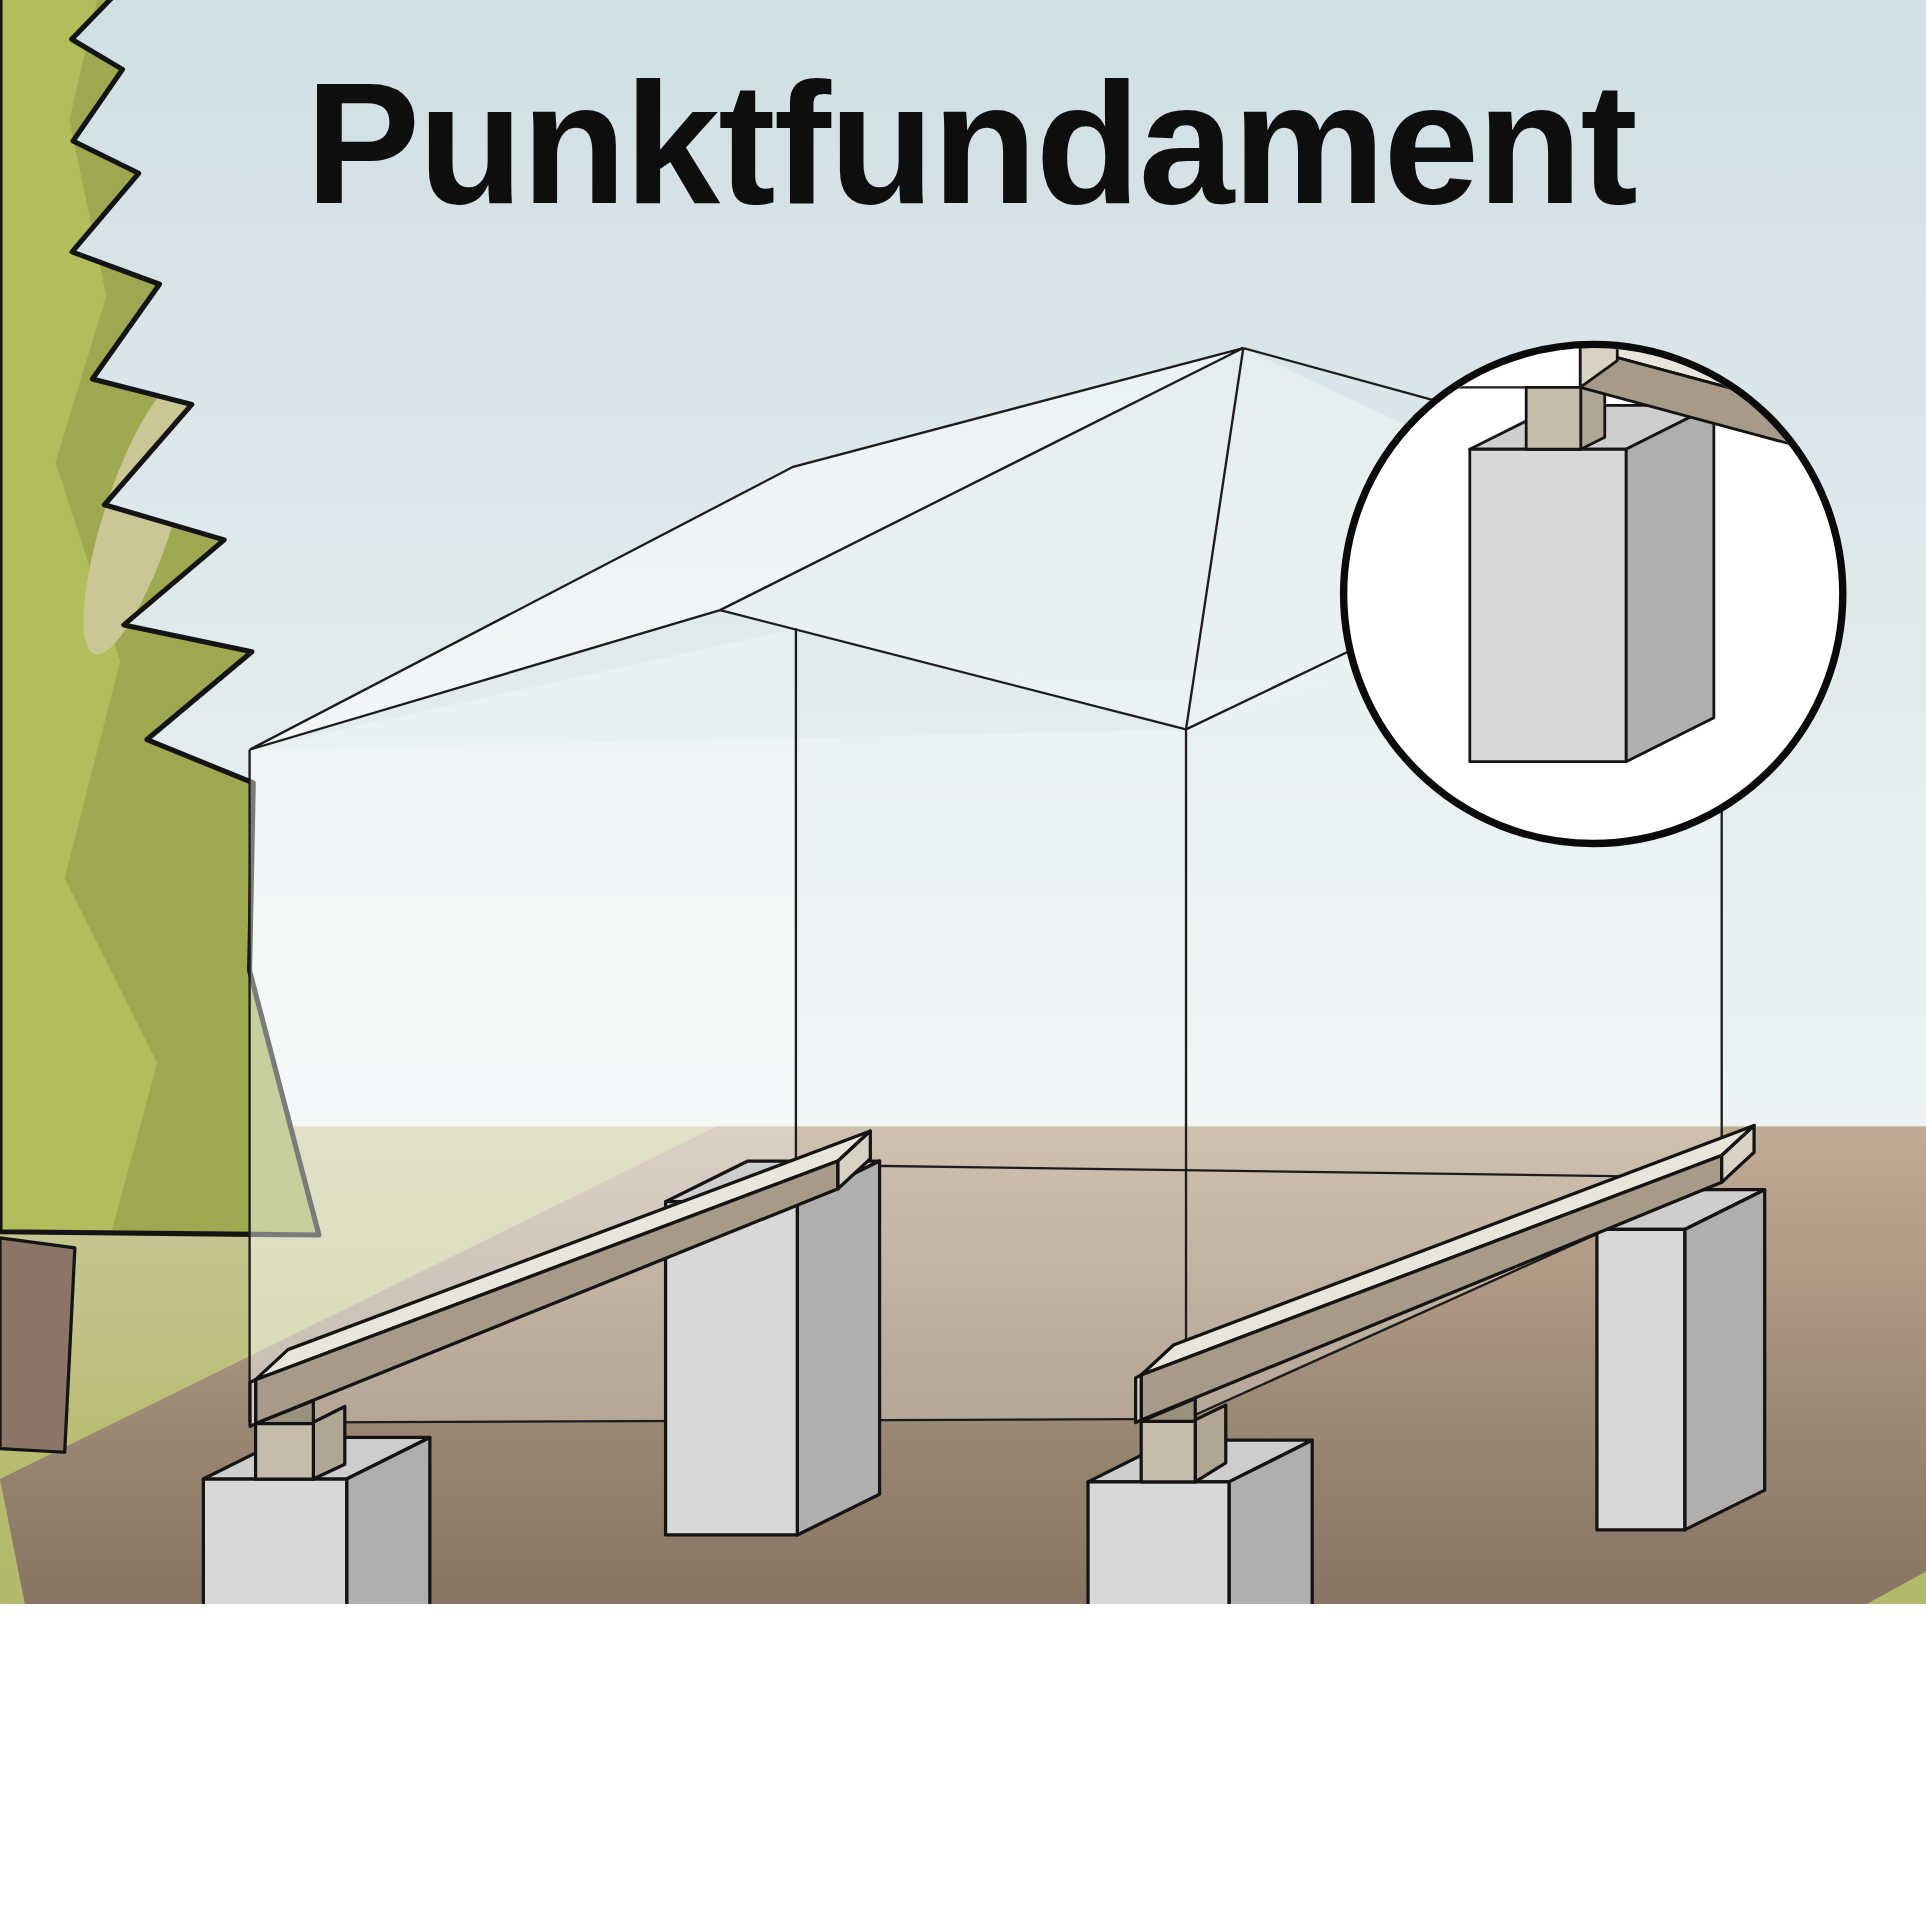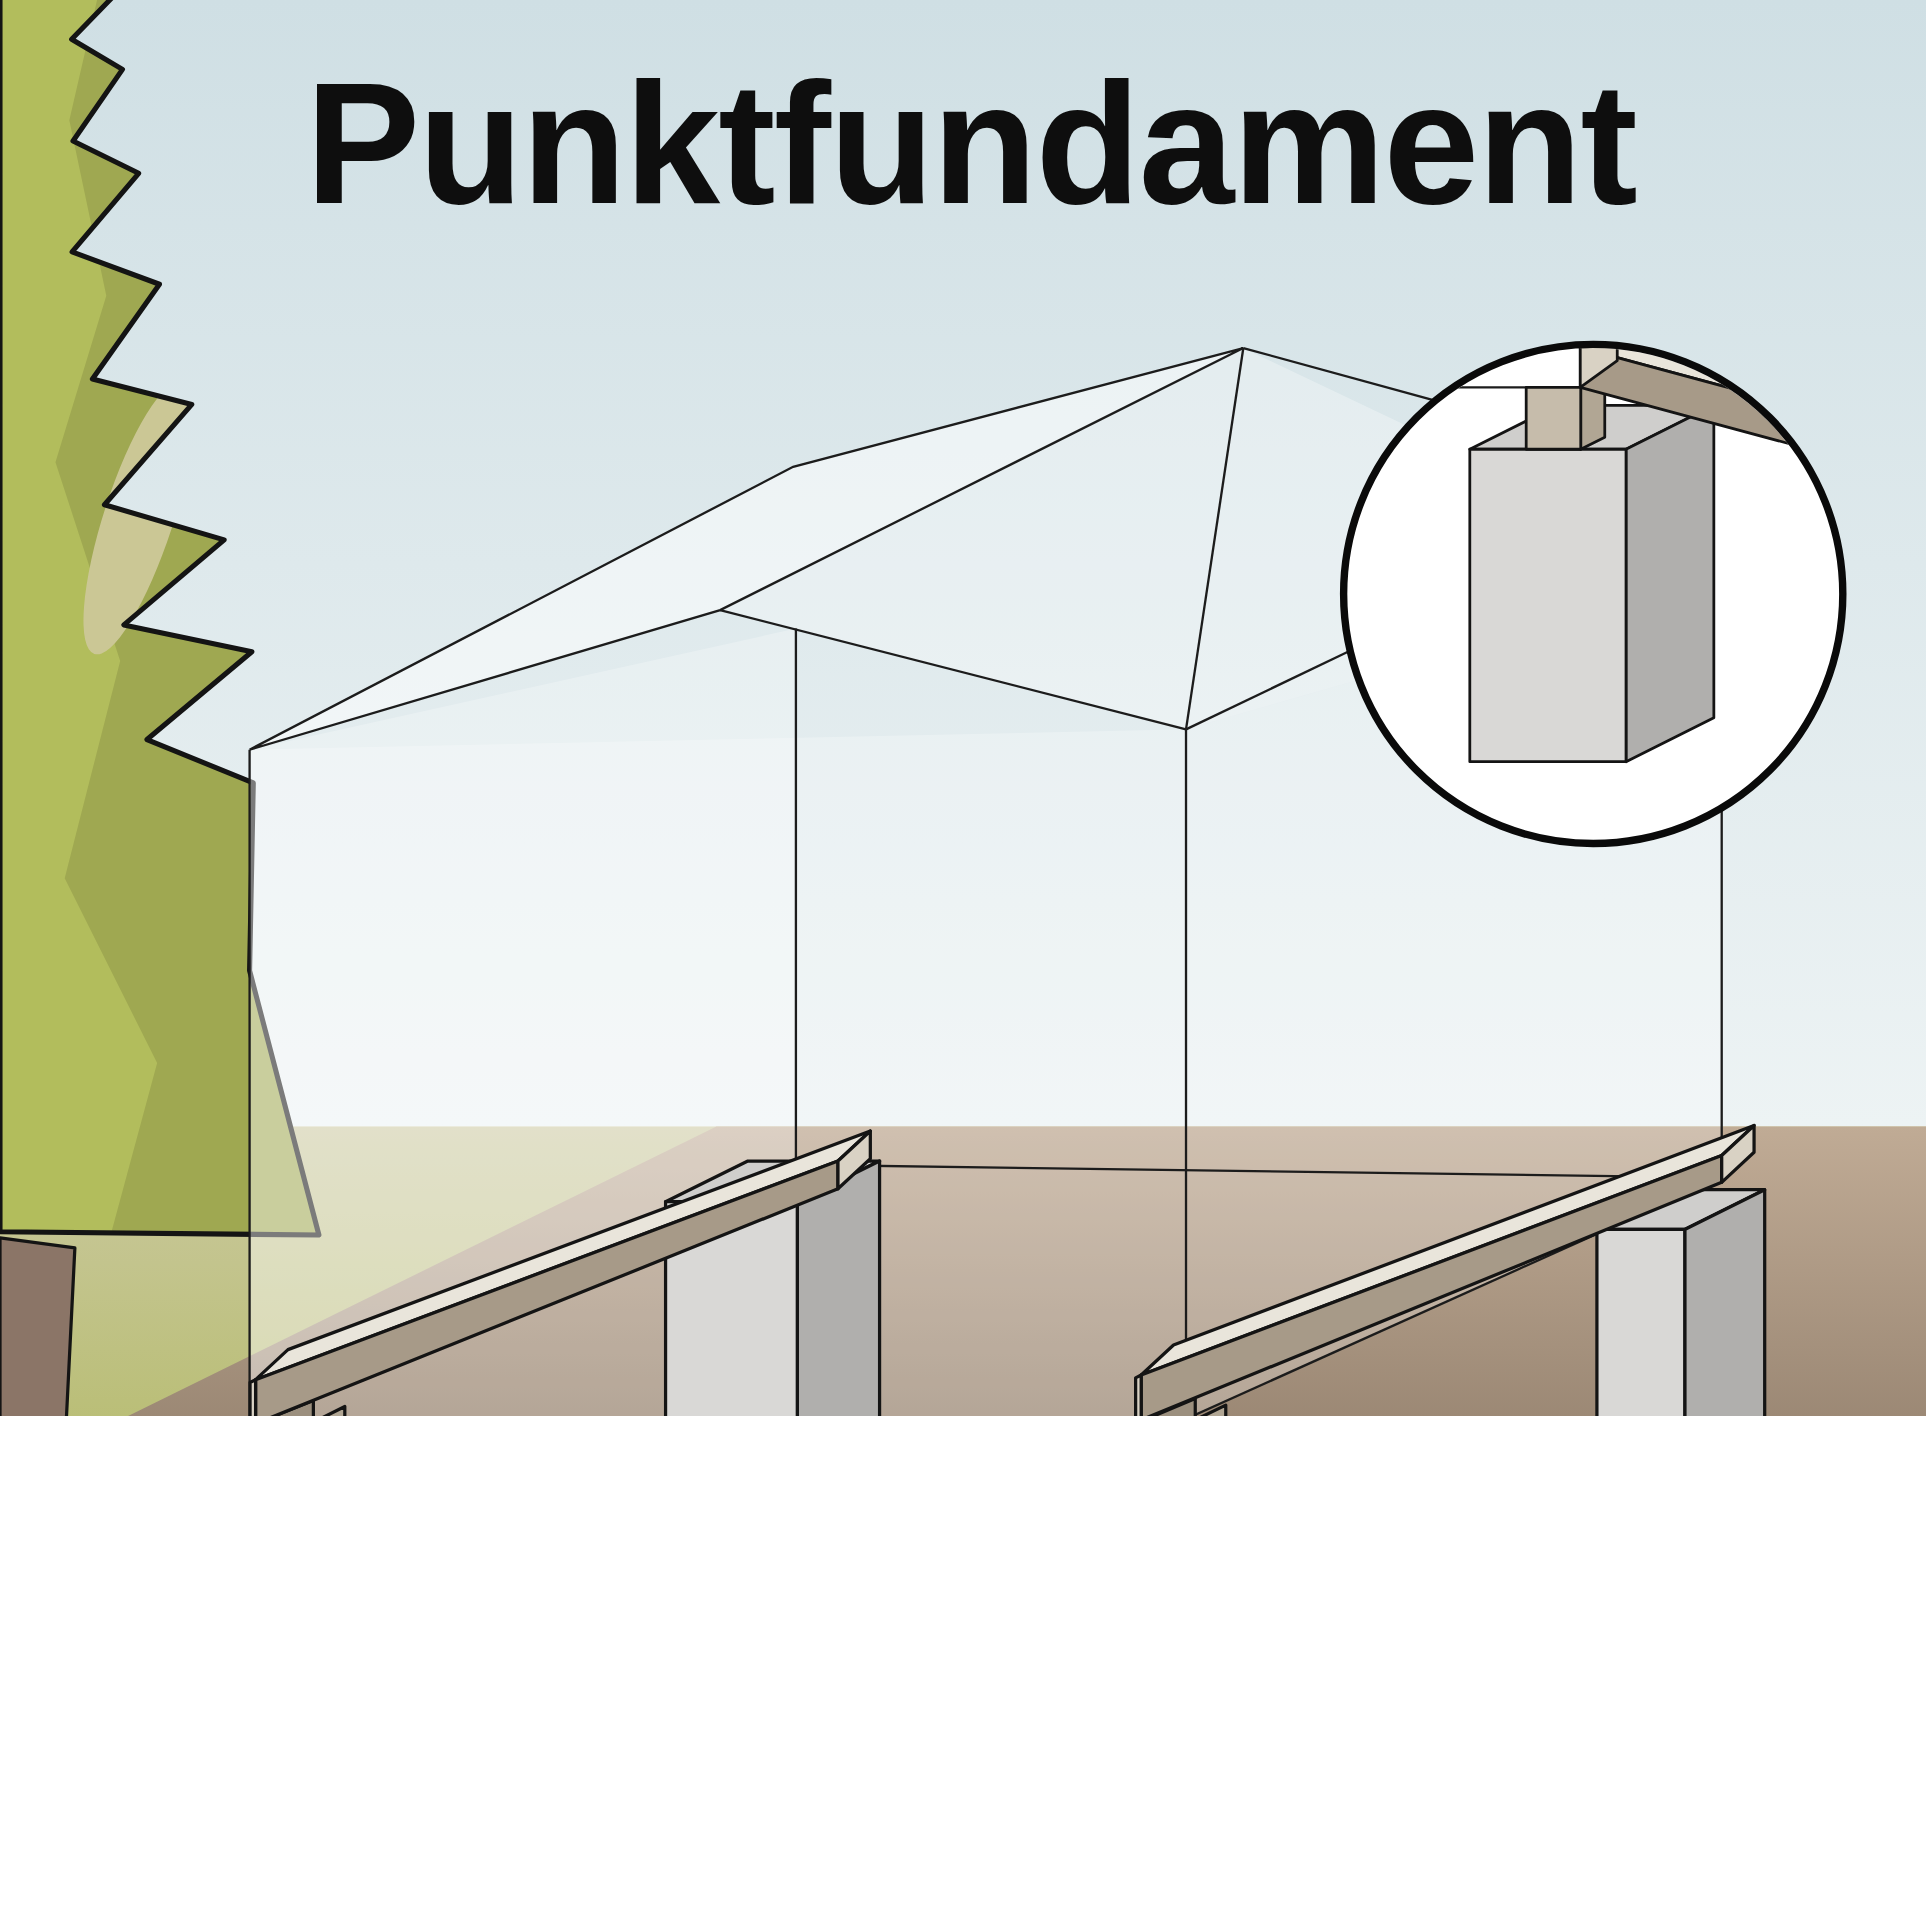--- a/index.html
+++ b/index.html
@@ -1,16 +1,16 @@
 <!DOCTYPE html>
 <html style="font-size:7.4px"><head>
 <meta charset="utf-8">
 <style>
   html,body{margin:0;padding:0;background:#fff;}
-  .stage{position:relative;width:1926px;height:1416px;overflow:hidden;}
+  .stage{position:relative;width:1926px;height:1604px;overflow:hidden;}
   svg{display:block;width:1926px;height:1926px;}
   text.title{font-family:"Liberation Sans","DejaVu Sans",sans-serif;font-weight:bold;font-size:372px;letter-spacing:-4px;}
   .ghost-line{fill:none;stroke-width:5;}
   .obj{stroke-width:7;stroke-linejoin:round;}
   .tree-line{fill:none;stroke-width:11;stroke-linejoin:round;}
   .inset-obj{stroke-width:6;stroke-linejoin:round;}
   .ring{fill:none;stroke-width:16;}
 </style>
 </head>
 <body>

